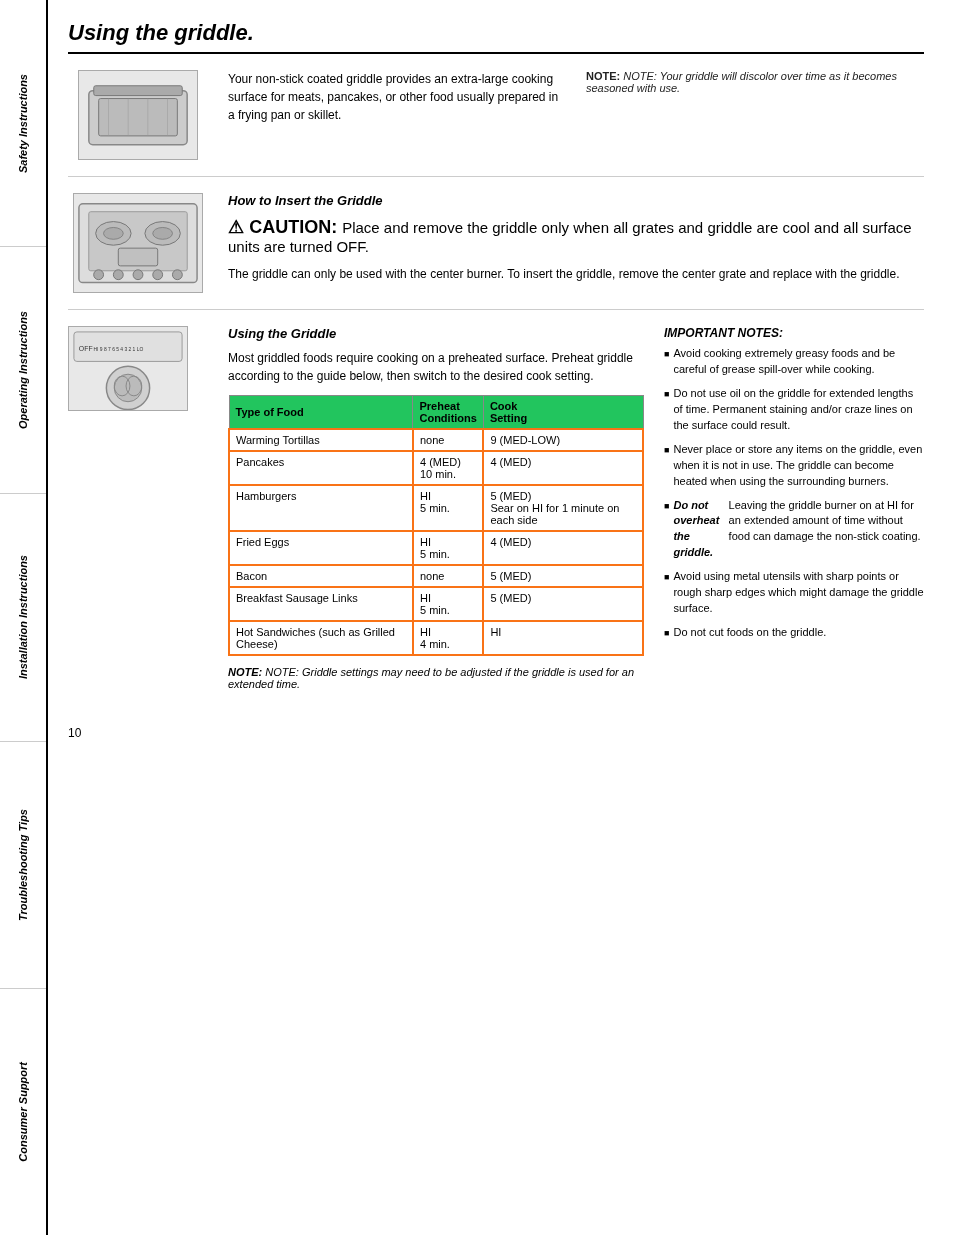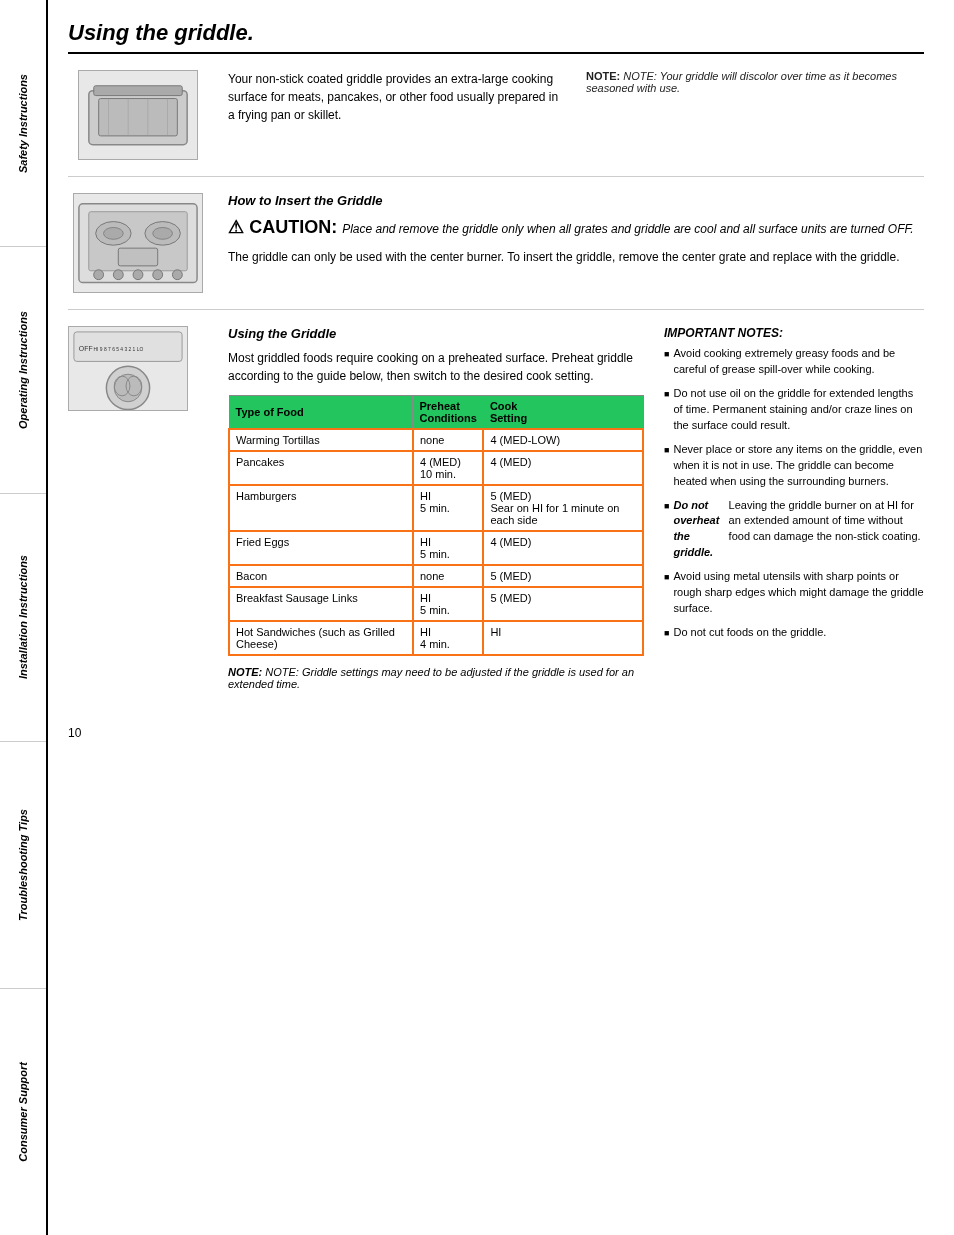--- a/index.html
+++ b/index.html
@@ -139,22 +139,21 @@
     }
 
     .caution-block {
       margin-bottom: 10px;
     }
     .caution-title {
       font-size: 18px;
       font-weight: bold;
     }
     .caution-body {
-      font-style: italic;
-      font-size: 12px;
+      font-size: 15px;
     }
 
     .body-text {
       font-size: 12px;
       line-height: 1.5;
     }
 
     
     .griddle-section {
       display: flex;
@@ -354,21 +353,21 @@
           <tr>
             <th>Type of Food</th>
             <th>Preheat<br>Conditions</th>
             <th>Cook<br>Setting</th>
           </tr>
         </thead>
         <tbody id="table-body">
         <tr>
               <td style="white-space: pre-line;">Warming Tortillas</td>
               <td style="white-space: pre-line;">none</td>
-              <td style="white-space: pre-line;">4 (MED-LOW)</td>
+              <td style="white-space: pre-line;">9 (MED-LOW)</td>
             </tr>
             <tr>
               <td style="white-space: pre-line;">Pancakes</td>
               <td style="white-space: pre-line;">4 (MED)
 10 min.</td>
               <td style="white-space: pre-line;">4 (MED)</td>
             </tr>
             <tr>
               <td style="white-space: pre-line;">Hamburgers</td>
               <td style="white-space: pre-line;">HI

